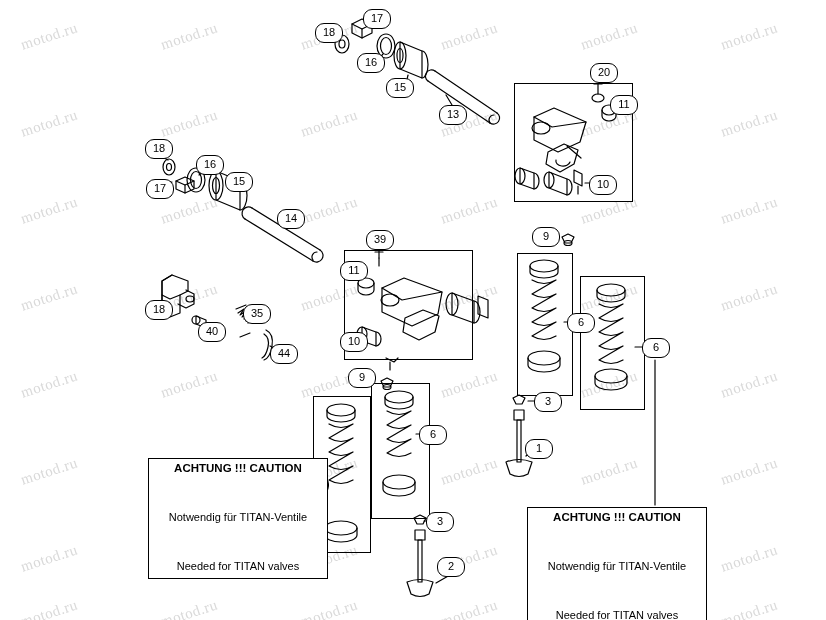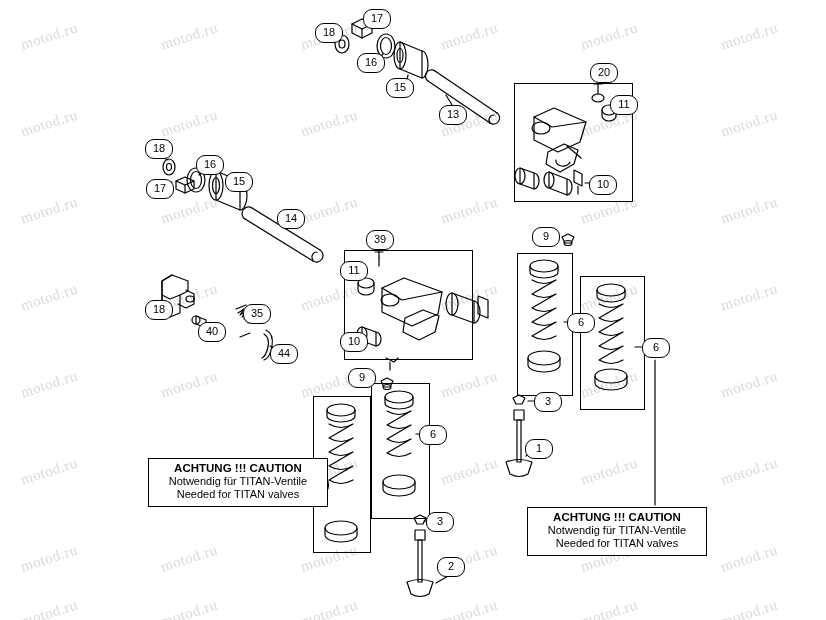--- a/index.html
+++ b/index.html
@@ -69,20 +69,21 @@
     font-weight: bold;
     color: #000;
     display: block;
     padding-bottom: 1px;
   }
   .caution .c-line {
     font-size: 11px;
     color: #000;
     display: block;
     line-height: 13px;
+    margin-top: 36px;
   }
   .frame-box {
     position: absolute;
     z-index: 3;
     border: 1px solid #000;
     background: transparent;
   }
 </style>
 </head>
 <body>

